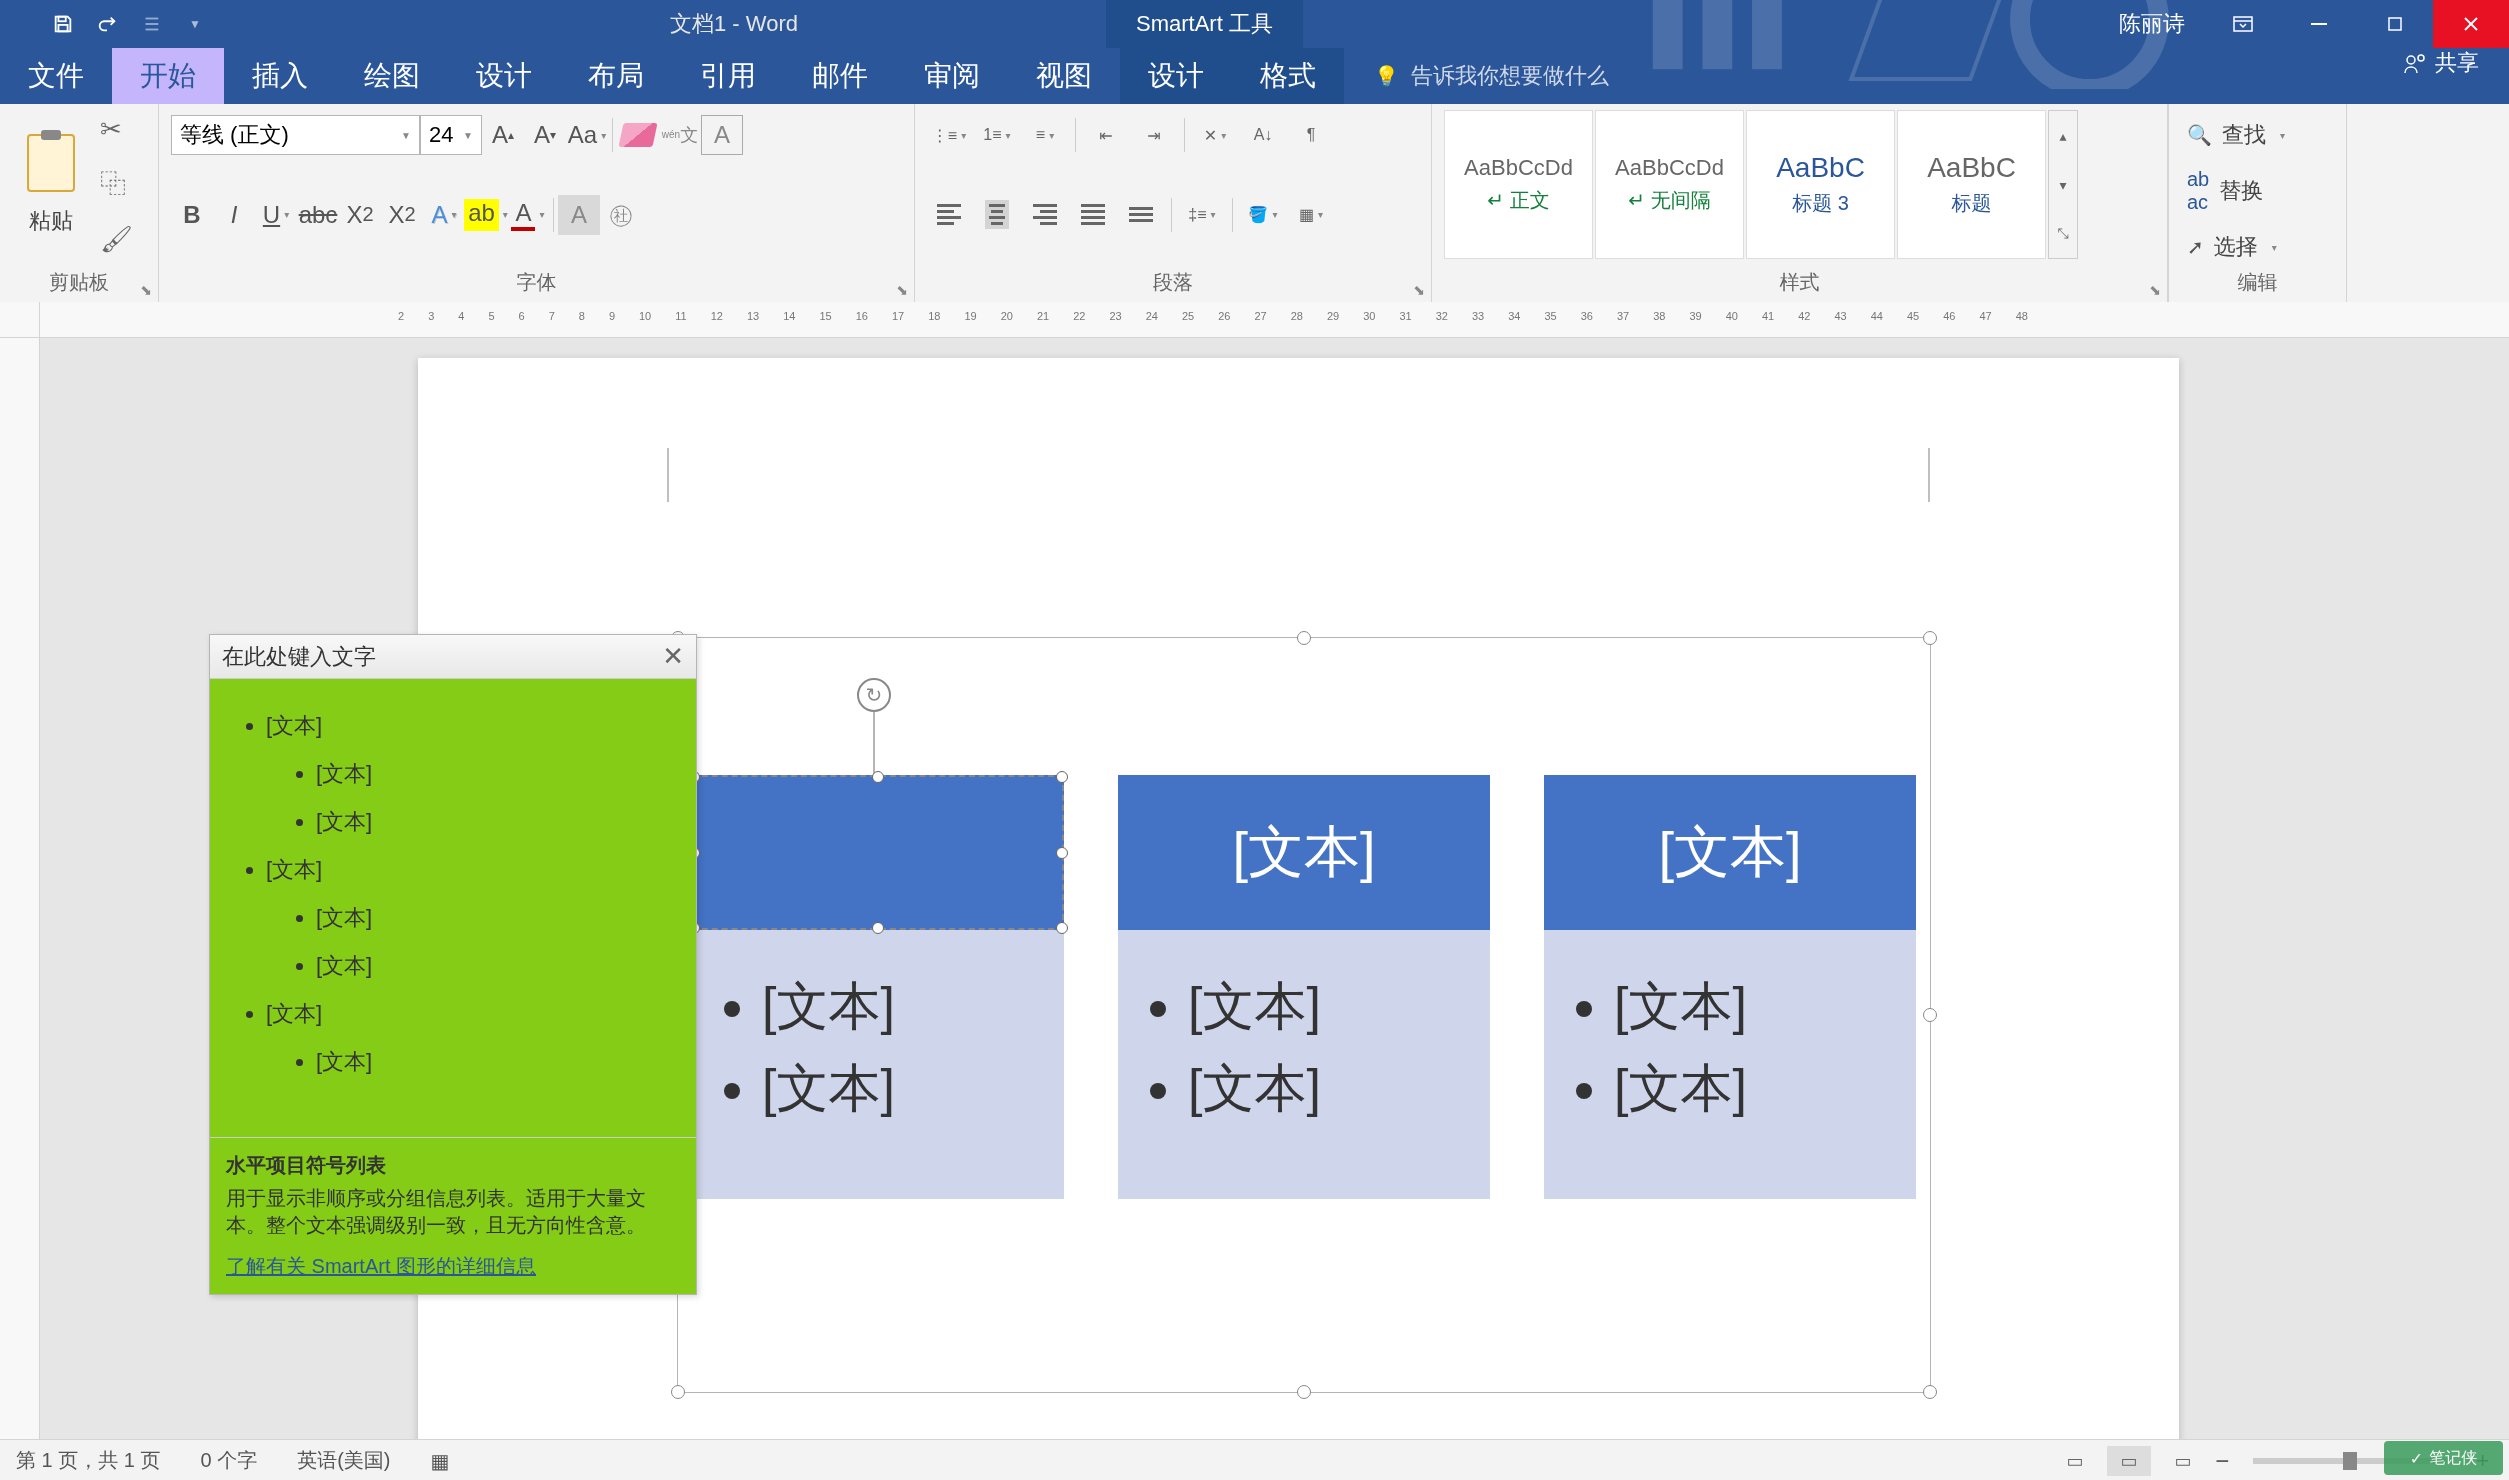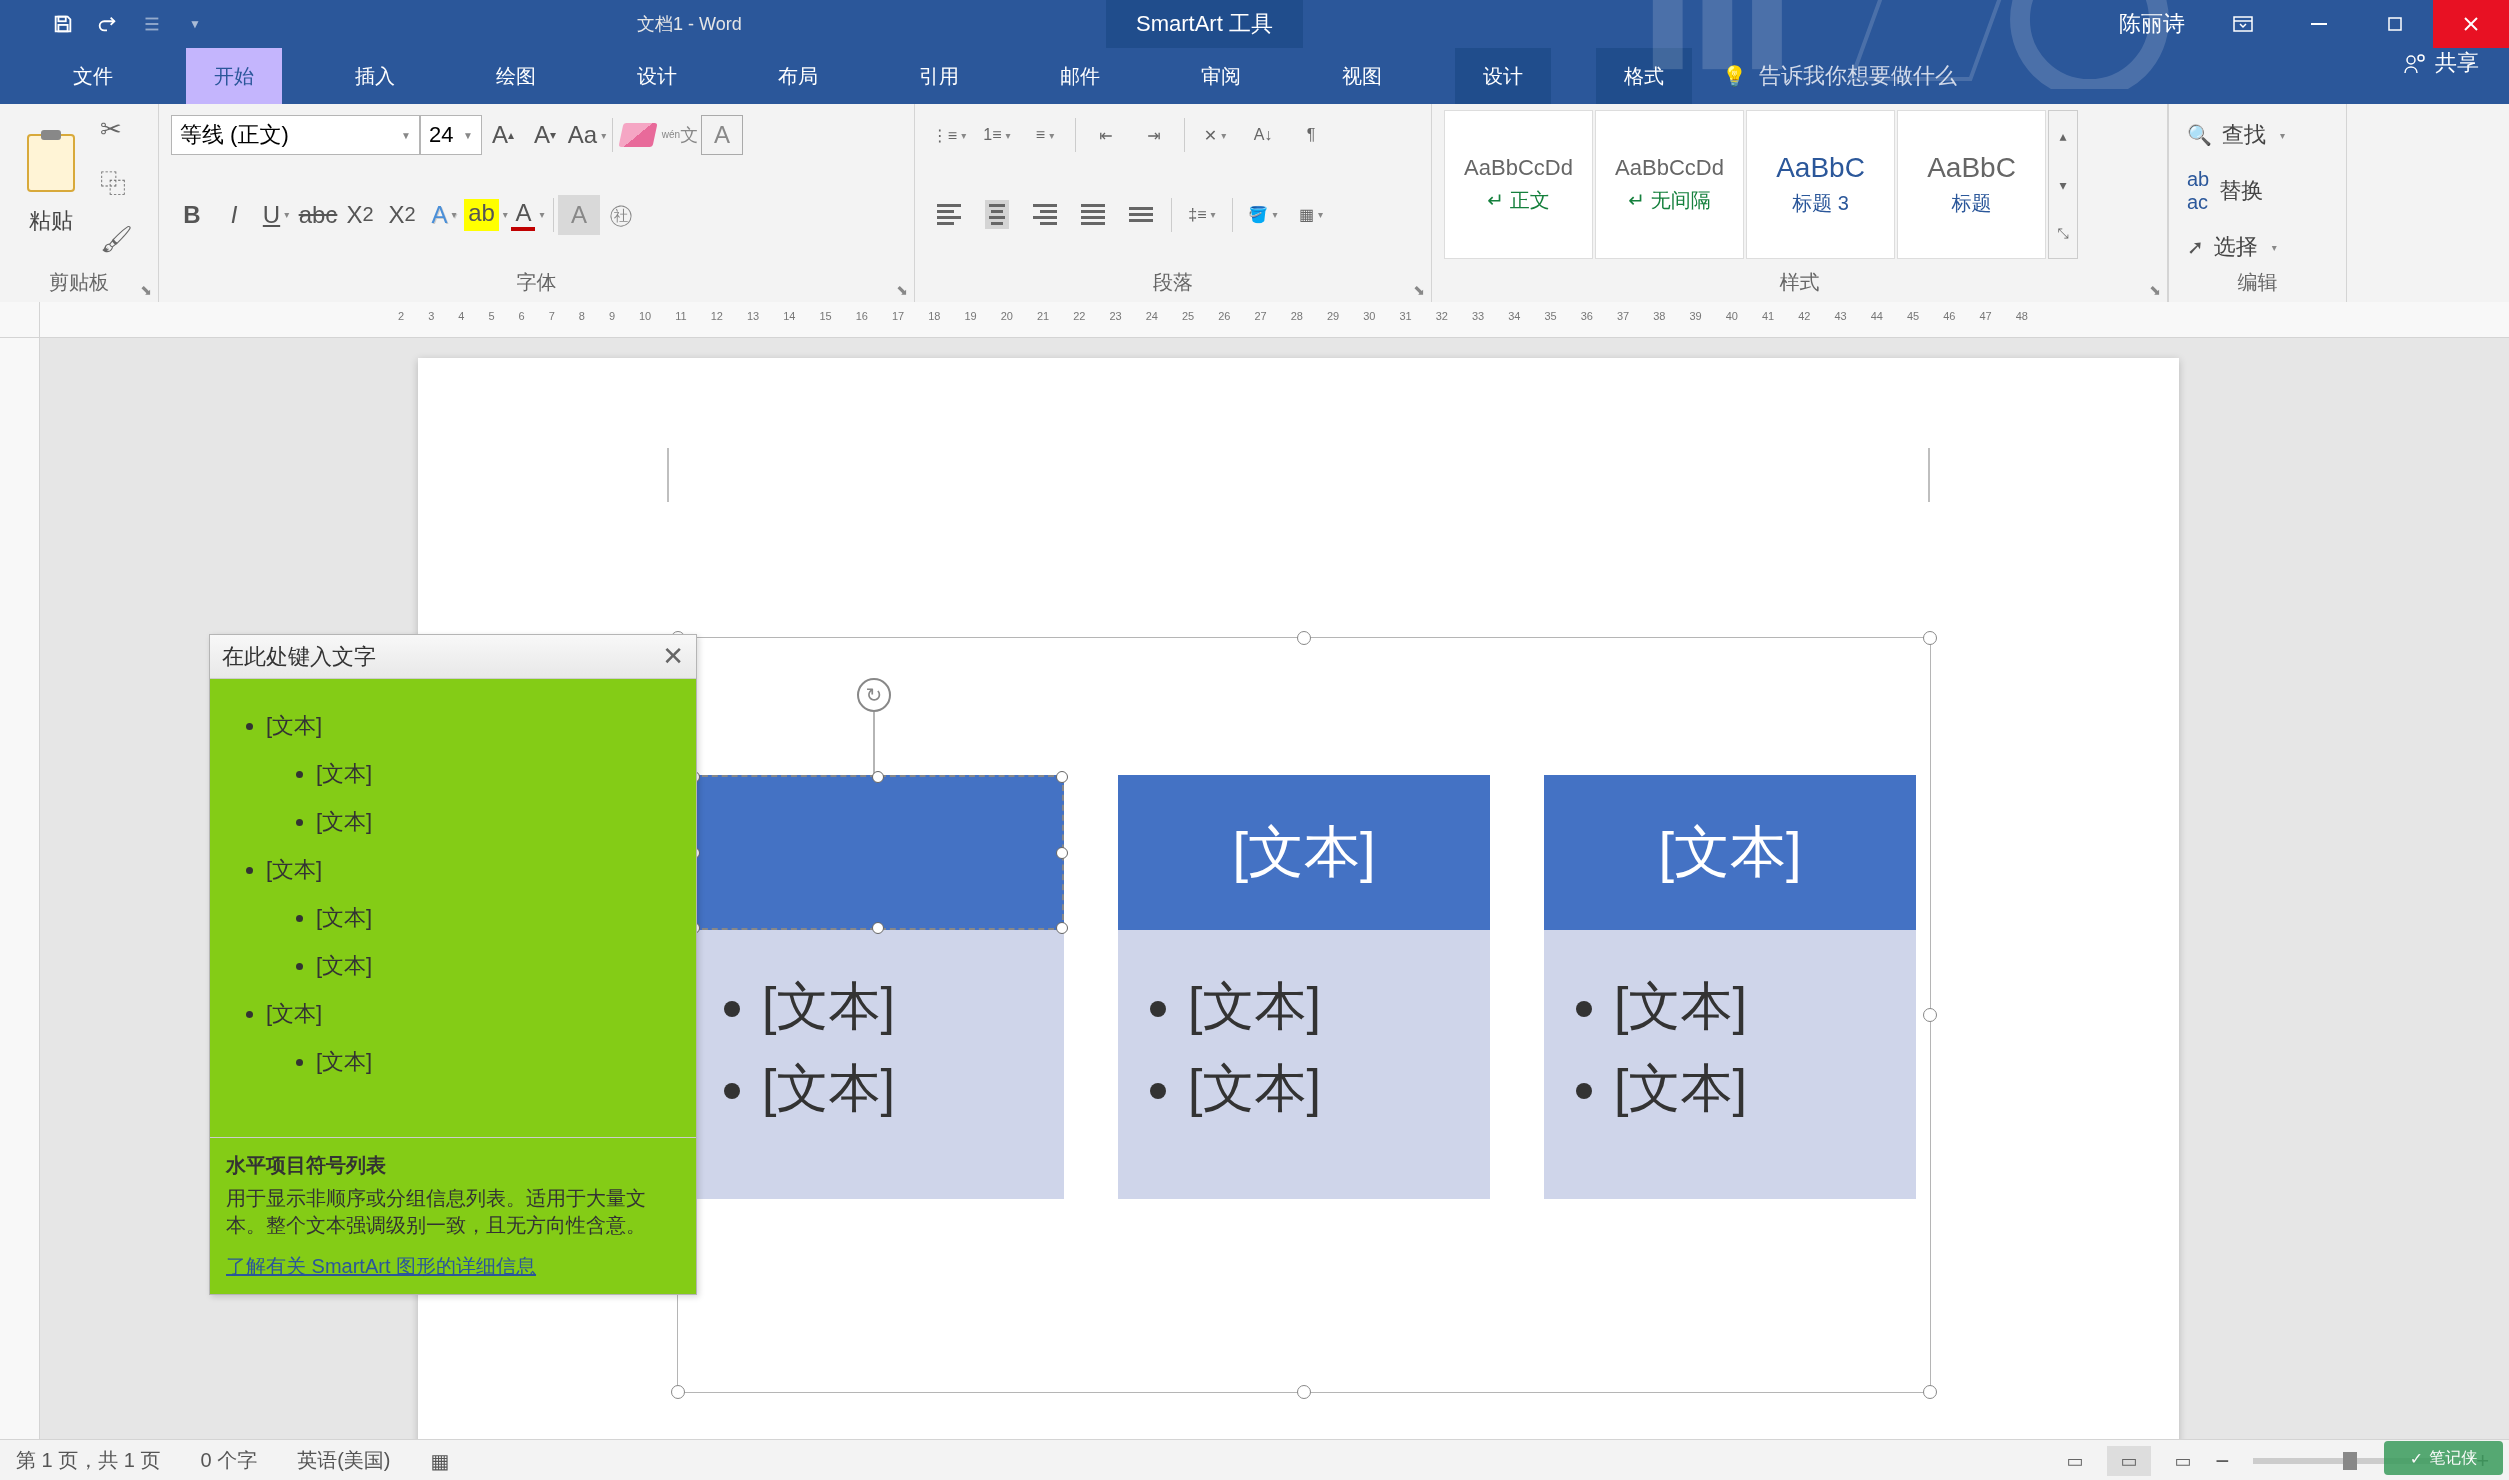--- a/index.html
+++ b/index.html
@@ -2,32 +2,32 @@
 <html><head>
 <meta charset="utf-8">
 <style>
 * { margin: 0; padding: 0; box-sizing: border-box; font-family: "Microsoft YaHei", "Segoe UI", sans-serif; }
 body { background: #fff; overflow: hidden; width: 2509px; height: 1481px; position: relative; }
 
 
 .titlebar { height: 48px; background: #2b579a; display: flex; align-items: center; color: #fff; position: relative; }
 .titlebar .qat { display: flex; align-items: center; gap: 18px; padding-left: 50px; }
 .titlebar .qat-item { width: 26px; height: 26px; display: flex; align-items: center; justify-content: center; font-size: 20px; }
-.titlebar .doc-title { position: absolute; left: 637px; font-size: 18px; color: #e6e6e6; }
+.titlebar .doc-title { position: absolute; left: 670px; font-size: 22px; color: #e6e6e6; }
 .titlebar .context-tab { position: absolute; left: 1106px; top: 0; height: 48px; background: #204d8c; padding: 0 30px; display: flex; align-items: center; font-size: 22px; }
 .titlebar .right { position: absolute; right: 0; display: flex; align-items: center; height: 48px; }
 .titlebar .user { font-size: 22px; margin-right: 20px; }
 .titlebar .winbtn { width: 76px; height: 48px; display: flex; align-items: center; justify-content: center; font-size: 18px; }
 .titlebar .close { background: #e81123; }
 .deco { position: absolute; left: 1572px; top: -40px; width: 896px; height: 129px; opacity: 0.15; overflow: hidden; }
 .deco svg { width: 896px; height: 129px; }
 
 
 .ribbon-tabs { height: 56px; background: #2b579a; display: flex; align-items: stretch; color: #fff; }
-.ribbon-tab { padding: 0 28px; display: flex; align-items: center; font-size: 20px; cursor: pointer; margin-left: 45px; }
+.ribbon-tab { padding: 0 28px; display: flex; align-items: center; font-size: 28px; cursor: pointer; }
 .ribbon-tab.file { background: #2b579a; }
 .ribbon-tab.active { background: #c4b5fd; color: #2b579a; }
 .ribbon-tab.tool { background: #204d8c; }
 .tellme { display: flex; align-items: center; padding-left: 30px; font-size: 22px; color: #d0d8e8; }
 .tellme .bulb { margin-right: 12px; font-size: 20px; }
 .share { position: absolute; right: 30px; display: flex; align-items: center; font-size: 22px; }
 
 
 .ribbon { height: 199px; background: #f3f3f3; border-bottom: 1px solid #d4d4d4; display: flex; }
 .group { border-right: 1px solid #d4d4d4; padding: 6px 12px 4px 12px; display: flex; flex-direction: column; justify-content: space-between; position: relative; }

